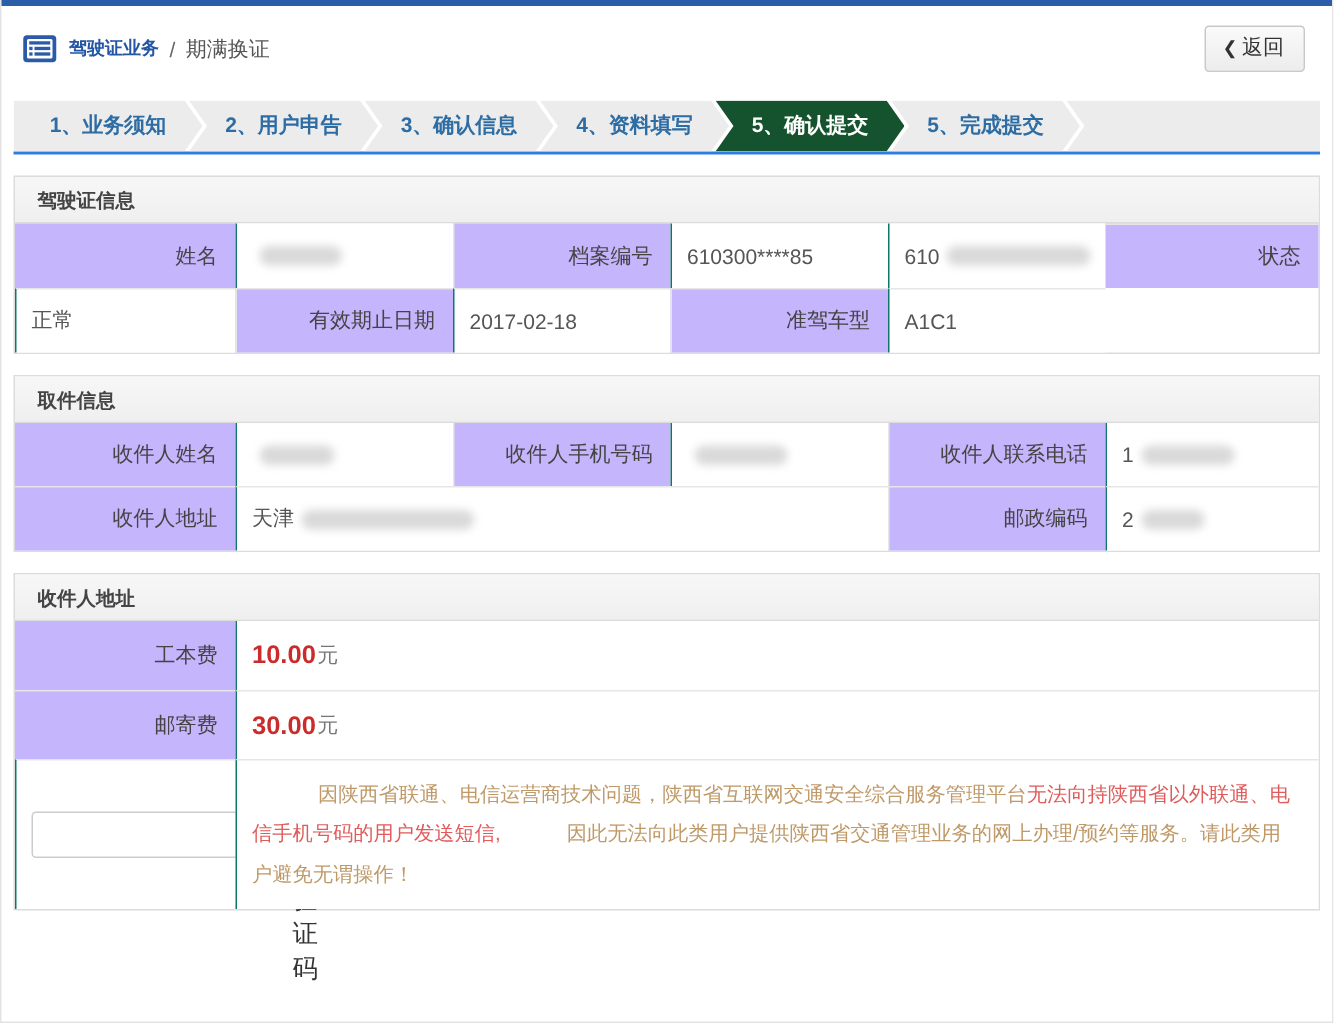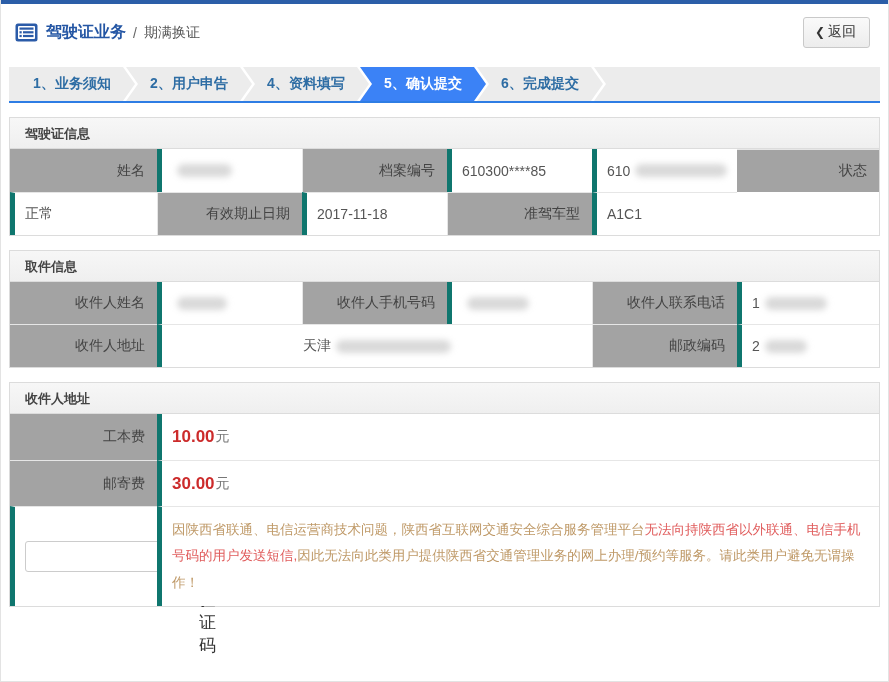--- a/index.html
+++ b/index.html
@@ -12,21 +12,21 @@
   .page {
     width:889px; height:682px; background:#fff;
     border-left:1px solid #e3e3e3; border-right:1px solid #e3e3e3; border-bottom:1px solid #e3e3e3;
   }
   
   .topbar { height:4px; background:#2b5ea8; }
 
   
   .header { display:flex; align-items:center; padding:13px 10px 13px 14px; }
   .title-icon { width:23px; height:19px; flex:0 0 auto; }
-  .title-primary { font-size:16px; font-weight:bold; color:#2456a4; margin-left:8px; }
+  .title-primary { font-size:12px; font-weight:bold; color:#2456a4; margin-left:8px; }
   .title-divider { color:#666; margin:0 7px; font-size:14px; }
   .title-secondary { color:#555; font-size:14px; }
   .back-btn {
     margin-left:auto; margin-right:8px;
     background:linear-gradient(#fafafa,#ececec);
     border:1px solid #c9c9c9; border-radius:3px;
     padding:5px 13px 6px 11px; font-size:14px; color:#333; cursor:pointer;
     font-family:inherit;
   }
   .back-btn .chev { font-size:12px; font-weight:bold; margin-right:3px; color:#333; }
@@ -35,42 +35,42 @@
   .steps { display:flex; margin:6px 8px 0 8px; height:36px; border-bottom:2px solid #2e7de4; }
   .step {
     flex:0 0 126px; display:flex; align-items:center; justify-content:center;
     background:#ececec; color:#2e6da4; font-weight:bold; font-size:14px;
     clip-path:polygon(0 0, calc(100% - 12px) 0, 100% 50%, calc(100% - 12px) 100%, 0 100%);
   }
   .step ~ .step {
     margin-left:-9px;
     clip-path:polygon(0 0, calc(100% - 12px) 0, 100% 50%, calc(100% - 12px) 100%, 0 100%, 12px 50%);
   }
-  .step.active { background:#3b82f6; color:#fff;align-items:center; }
+  .step.active { background:#14532d; color:#fff;align-items:center; }
   .step-tail {
     flex:1; margin-left:-9px; background:#ececec;
     clip-path:polygon(0 0, 100% 0, 100% 100%, 0 100%, 12px 50%);
   }
 
   
   .section { margin:14px 8px 0 8px; border:1px solid #dcdcdc; }
   .sec-h {
     height:31px; line-height:31px; padding-left:15px;
     background:linear-gradient(#f7f7f7,#efefef);
     border-bottom:1px solid #dcdcdc;
     font-weight:bold; font-size:13px; color:#444;
   }
   .tbl { display:grid; grid-template-columns:147px 145px 145px 145px 145px 1fr; }
   .tbl2 { display:grid; grid-template-columns:147px 1fr; }
   .cell { padding:12px 10px; font-size:14px; display:flex; align-items:center; min-height:42px; }
-  .lb { background:#a3a3a3; color:#444; justify-content:flex-end; text-align:right; padding-right:12px; border-left:1px solid #e6e6e6; }
+  .lb { background:#c4b5fd; color:#444; justify-content:flex-end; text-align:right; padding-right:12px; border-left:1px solid #e6e6e6; }
   .lb.first { border-left:none; }
-  .vl { background:#fff; color:#555; border-left:5px solid #0f766e; }
+  .vl { background:#fff; color:#555; border-left:1px solid #0f766e; }
   .rt { border-top:1px solid #e6e6e6; }
-  .span3 { grid-column:span 3;justify-content:center; }
+  .span3 { grid-column:span 3; }
 
   
   .redact {
     display:inline-block; height:13px; border-radius:7px;
     background:#d9d9d9; filter:blur(3px); margin-left:5px; vertical-align:middle;
   }
   .w55{width:55px}.w50{width:50px}.w62{width:62px}.w115{width:115px}.w42{width:42px}.w120{width:120px}
 
   
   .fee-cell { min-height:46px; }
@@ -84,21 +84,21 @@
   }
   .get-code-btn {
     margin-left:9px; height:31px; padding:0 14px;
     background:linear-gradient(#f6f6f6,#e9e9e9); border:1px solid #b9b9b9; border-radius:2px;
     font-size:17px; color:#333; cursor:pointer; font-family:Liberation Sans, sans-serif;
   }
 
   
   .notice-cell { min-height:66px; padding:10px 14px 10px 10px; display:block; }
   .notice-text { font-size:13.5px; line-height:1.95; }
-  .n-tan { color:#bf9967; }
+  .n-tan { color:#bf9967;margin-left:44px; }
   .n-red { color:#e05c5c; }
 </style>
 </head>
 <body>
 
 <div class="page">
   <div class="topbar"></div>
 
   <div class="header">
     <svg class="title-icon" viewBox="0 0 23 19">
@@ -117,27 +117,30 @@
   </div>
 
   <div class="steps">
     <div class="step">
         <span>1、业务须知</span>
       </div>
     <div class="step">
         <span>2、用户申告</span>
       </div>
     <div class="step">
+        <span>3、确认信息</span>
+      </div>
+    <div class="step">
         <span>4、资料填写</span>
       </div>
     <div class="step active">
         <span>5、确认提交</span>
       </div>
     <div class="step">
-        <span>6、完成提交</span>
+        <span>5、完成提交</span>
       </div>
     <div class="step-tail"></div>
   </div>
 
   <div class="section">
     <div class="sec-h">驾驶证信息</div>
     <div class="tbl">
       <div class="cell lb first">姓名</div>
       <div class="cell vl">
           <span></span>
@@ -151,21 +154,21 @@
           <span>610</span>
           <span class="redact w120"></span>
         </div>
 
       <div class="cell lb first rt">状态</div>
       <div class="cell vl rt">
           <span>正常</span>
         </div>
       <div class="cell lb rt">有效期止日期</div>
       <div class="cell vl rt">
-          <span>2017-11-18</span>
+          <span>2017-02-18</span>
         </div>
       <div class="cell lb rt">准驾车型</div>
       <div class="cell vl rt">
           <span>A1C1</span>
         </div>
     </div>
   </div>
 
   <div class="section">
     <div class="sec-h">取件信息</div>

